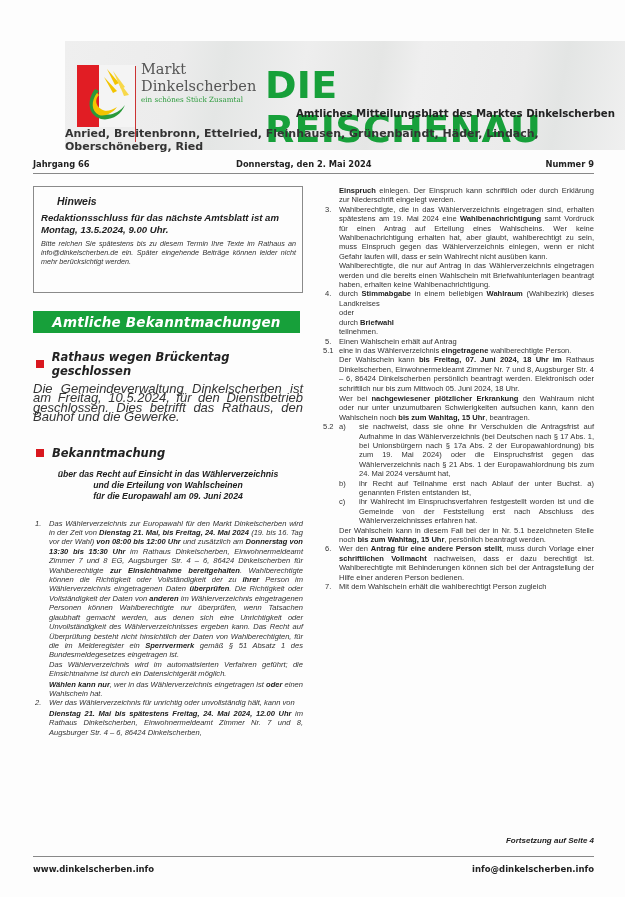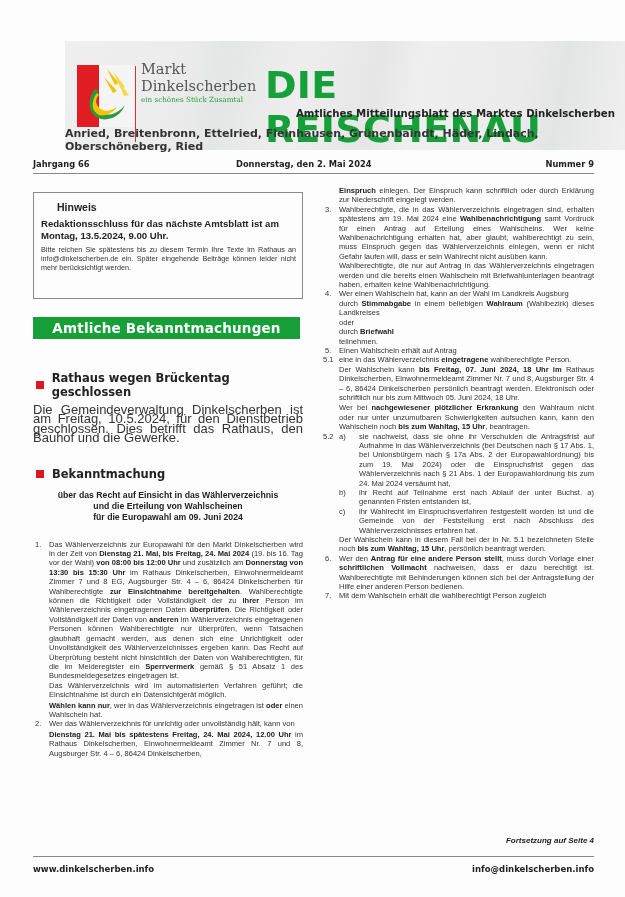--- a/index.html
+++ b/index.html
@@ -20,33 +20,33 @@
 
     .paper-title { position: absolute; left: 200px; top: 22px; font-family: "DejaVu Sans", sans-serif; font-weight: bold; color: #17a03a; font-size: 38px; letter-spacing: 0.3px; line-height: 44px; }
     .paper-subtitle { position: absolute; right: 11px; top: 67px; font-family: "DejaVu Sans", sans-serif; font-size: 10.2px; color: #222; font-weight: 600; text-align: right; }
     .paper-places { position: absolute; right: 5px; top: 86px; font-family: "DejaVu Sans", sans-serif; font-size: 11px; color: #333; font-weight: bold; }
 
     .issue-bar { position: absolute; left: 33px; top: 158px; width: 561px; height: 16px; border-bottom: 1px solid #888; font-family: "DejaVu Sans", sans-serif; font-size: 8.3px; color: #222; font-weight: 600; }
     .issue-bar .left { position: absolute; left: 0; top: 1px; }
     .issue-bar .center { position: absolute; left: 203px; top: 1px; }
     .issue-bar .right { position: absolute; right: 0; top: 1px; }
 
-    .col-left { position: absolute; left: 33px; top: 192px; width: 270px; }
+    .col-left { position: absolute; left: 33px; top: 186px; width: 270px; font-style: italic; }
     .col-right { position: absolute; left: 323px; top: 186px; width: 271px; }
 
     .notice-box { border: 1px solid #8a8a8a; padding: 8px 6px 8px 7px; height: 107px; }
     .notice-box .title { font-size: 10.5px; font-weight: bold; margin-left: 16px; margin-bottom: 5px; }
     .notice-box .lead { font-size: 9.6px; font-weight: bold; line-height: 12px; margin-bottom: 3px; }
     .notice-box .body { font-size: 7.2px; line-height: 9px; text-align: justify; color: #333; }
 
     .section-banner { margin-top: 18px; width: 267px; height: 22px; background: #17a03a; color: #fff; font-family: "DejaVu Sans", sans-serif; font-size: 13.5px; font-weight: 600; text-align: center; line-height: 22px; letter-spacing: 0.2px; }
 
     .h2 { display: flex; align-items: center; font-size: 11.5px; font-weight: 600; color: #222; font-family: "DejaVu Sans", sans-serif; }
     .h2 .sq { width: 8px; height: 8px; background: #d9181f; margin-right: 8px; margin-left: 3px; }
-    .h2.rathaus { margin-top: 32px; }
+    .h2.rathaus { margin-top: 17px; }
     .h2.bekannt { margin-top: 24px; }
 
     .para { font-size: 13px; line-height: 9.4px; text-align: justify; color: #333; }
     .para.rathaus-text { margin-top: 6px; }
 
     .centered-bold { text-align: center; font-size: 8.7px; font-weight: bold; line-height: 11px; margin-top: 9px; color: #222; }
 
     .numlist { margin-top: 17px; font-size: 7.55px; line-height: 9.4px; color: #333; }
     .item { display: flex; margin-bottom: 0; justify-content: space-between; }
     .item .num { width: 16px; flex-shrink: 0; padding-left: 2px; }
@@ -150,21 +150,20 @@
     <div class="item">
       <span class="num">3.</span>
       <div class="txt">
         <p><span>Wahlberechtigte, die in das Wählerverzeichnis eingetragen sind, erhalten spätestens am 19. Mai 2024 eine </span><b>Wahlbenachrichtigung</b><span> samt Vordruck für einen Antrag auf Erteilung eines Wahlscheins. Wer keine Wahlbenachrichtigung erhalten hat, aber glaubt, wahlberechtigt zu sein, muss Einspruch gegen das Wählerverzeichnis einlegen, wenn er nicht Gefahr laufen will, dass er sein Wahlrecht nicht ausüben kann.</span></p>
         <p>Wahlberechtigte, die nur auf Antrag in das Wählerverzeichnis eingetragen werden und die bereits einen Wahlschein mit Briefwahlunterlagen beantragt haben, erhalten keine Wahlbenachrichtigung.</p>
       </div>
     </div>
     <div class="item">
       <span class="num">4.</span>
       <div class="txt">
-        <p>Wer einen Wahlschein hat, kann an der Wahl im Landkreis Augsburg</p>
         <p><span>durch </span><b>Stimmabgabe</b><span> in einem beliebigen </span><b>Wahlraum</b><span> (Wahlbezirk) dieses Landkreises</span></p>
         <p>oder</p>
         <p><span>durch </span><b>Briefwahl</b></p>
         <p>teilnehmen.</p>
       </div>
     </div>
     <div class="item">
       <span class="num">5.</span>
       <div class="txt">
         <p>Einen Wahlschein erhält auf Antrag</p>

